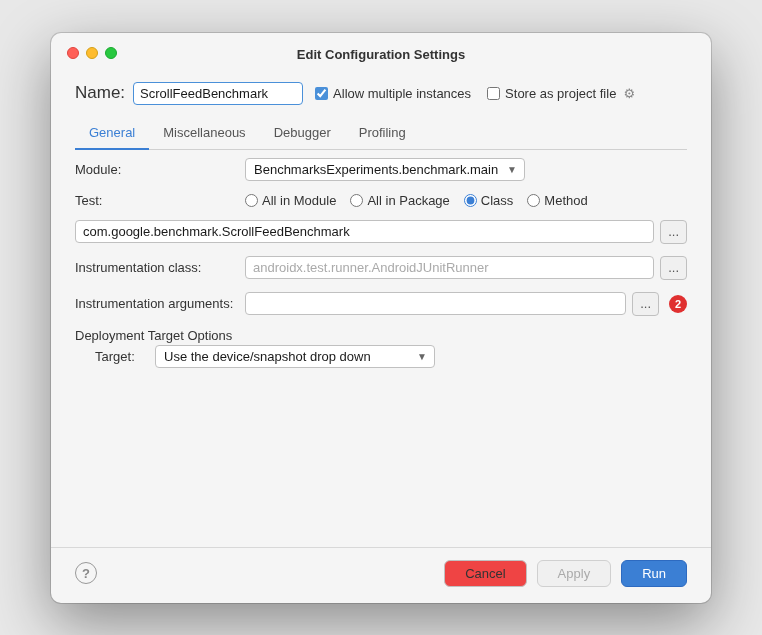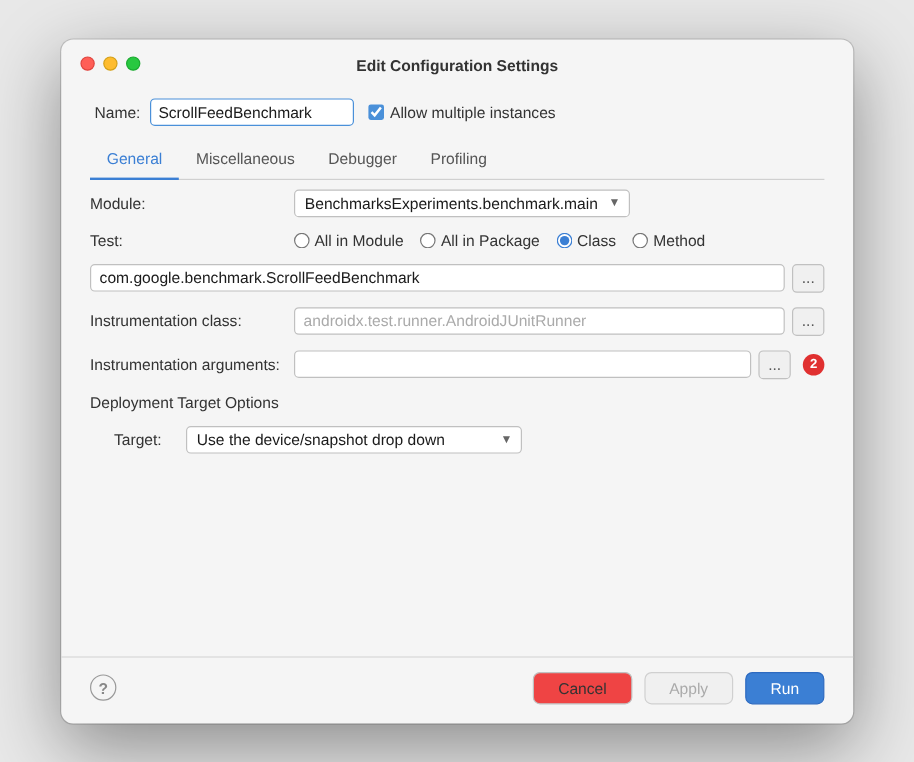--- a/index.html
+++ b/index.html
@@ -54,21 +54,21 @@
       padding: 10px 24px 16px;
       flex: 1;
     }
     .name-row {
       display: flex;
       align-items: center;
       gap: 8px;
       margin-bottom: 14px;
     }
     .name-label {
-      font-size: 13px;
+      font-size: 17px;
       color: #333;
       min-width: 42px;
       text-align: right;
     }
     .name-input {
       border: 1.5px solid #4a90d9;
       border-radius: 4px;
       padding: 3px 6px;
       font-size: 13px;
       width: 170px;
@@ -201,21 +201,21 @@
       font-weight: 600;
       display: flex;
       align-items: center;
       justify-content: center;
       margin-left: 4px;
     }
     .section-header {
       font-size: 13px;
       font-weight: 500;
       color: #333;
-      margin-bottom: 12px;
+      margin-bottom: 2px;
       margin-top: 4px;
     }
     .footer {
       display: flex;
       align-items: center;
       justify-content: space-between;
       padding: 12px 24px 16px;
       border-top: 1px solid #d8d8d8;
     }
     .help-btn {
@@ -281,20 +281,25 @@
   <div class="content">
 
     <div class="name-row">
       <span class="name-label">Name:</span>
       <input type="text" class="name-input" value="ScrollFeedBenchmark" style="">
       <div class="checkbox-group">
         <label class="checkbox-item">
           <input type="checkbox" checked="" style="">
           <span>Allow multiple instances</span>
         </label>
+        <label class="checkbox-item">
+          <input type="checkbox" style="">
+          <span>Store as project file</span>
+          <span class="gear-icon">⚙</span>
+        </label>
       </div>
     </div>
 
     <div class="tabs">
       <div class="tab active">General</div>
       <div class="tab">Miscellaneous</div>
       <div class="tab">Debugger</div>
       <div class="tab">Profiling</div>
     </div>
 

